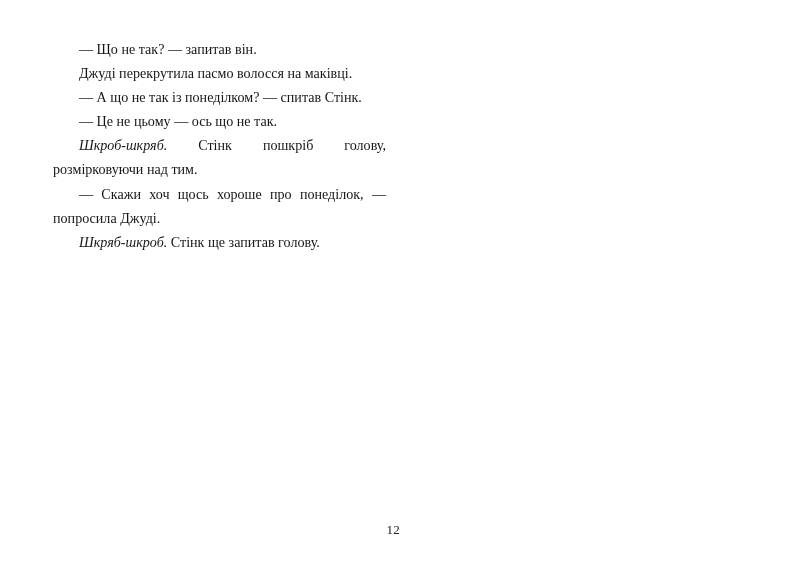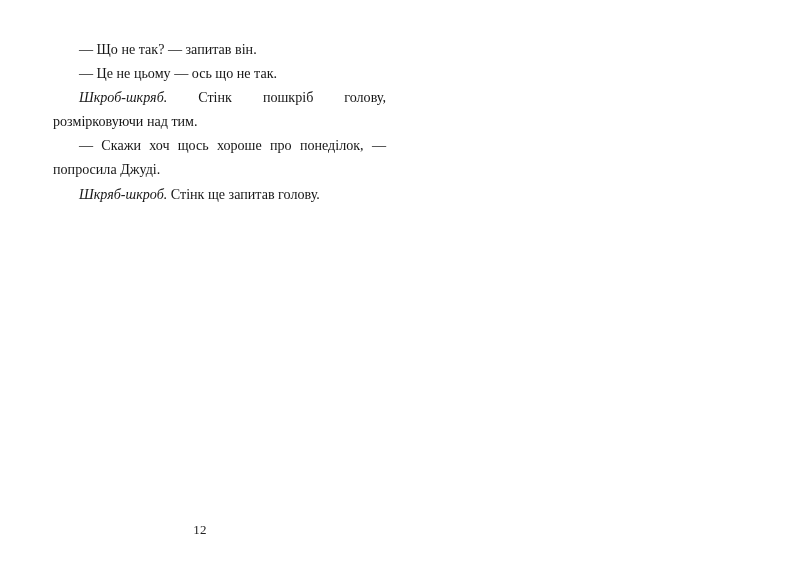--- a/index.html
+++ b/index.html
@@ -54,31 +54,33 @@
   
   .textblock p { text-align-last: left; }
 
   
   .folio {
     position: absolute;
     font-size: 13px;
     color: #222;
     letter-spacing: 0.3px;
   }
-  .folio-left  { left: 0; top: 522px; width: 400px; text-align: center; }
+  .folio-left  { left: 0; top: 522px; width: 400px; text-align: right; }
 </style>
 </head>
 <body>
 
 <div class="spread">
 
   <div class="page page-left">
 
     <div class="textblock left-col">
       <p class="hang">— Що не так? — запитав він.</p>
+      <p class="hang">Джуді перекрутила пасмо волосся на маківці.</p>
+      <p class="hang">— А що не так із понеділком? — спитав Стінк.</p>
       <p class="hang">— Це не цьому — ось що не так.</p>
       <p class="hang"><em>Шкроб-шкряб.</em><span> Стінк пошкріб голову, розмірковуючи над тим.</span></p>
       <p class="hang">— Скажи хоч щось хороше про понеділок, — попросила Джуді.</p>
       <p class="hang"><em>Шкряб-шкроб.</em><span> Стінк ще запитав голову.</span></p>
     </div>
 
     <div class="folio folio-left">12</div>
   </div>
 
   <div class="page page-right">

